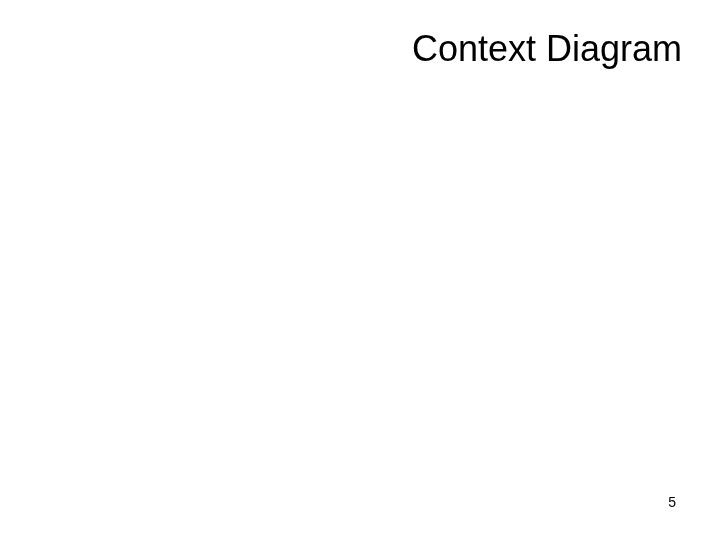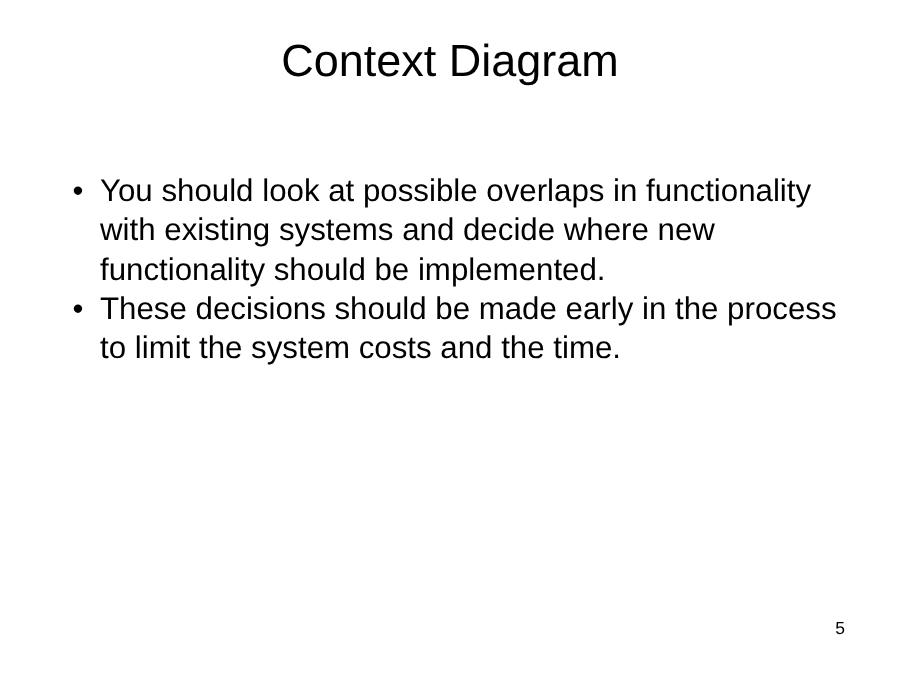--- a/index.html
+++ b/index.html
@@ -12,22 +12,22 @@
       position: relative;
     }
     .slide {
       width: 100%;
       height: 100%;
       padding: 28px 38px 0 38px;
       position: relative;
     }
     .title {
       font-size: 36px;
-      text-align: center;
-      margin-bottom: 68px;
+      text-align: right;
+      margin-bottom: 40px;
       font-weight: normal;
     }
     .bullets {
       font-size: 25px;
       line-height: 1.25;
       list-style: none;
       padding-left: 20px;
     }
     .bullets li {
       position: relative;
@@ -45,18 +45,14 @@
       bottom: 30px;
       right: 44px;
       font-size: 14px;
     }
   </style>
 </head>
 <body>
 
 <div class="slide">
   <h1 class="title">Context Diagram</h1>
-  <ul class="bullets">
-    <li>You should look at possible overlaps in functionality with existing systems and decide where new functionality should be implemented.</li>
-    <li>These decisions should be made early in the process to limit the system costs and the time.</li>
-  </ul>
   <div class="page-number">5</div>
 </div>
 
 </body></html>

